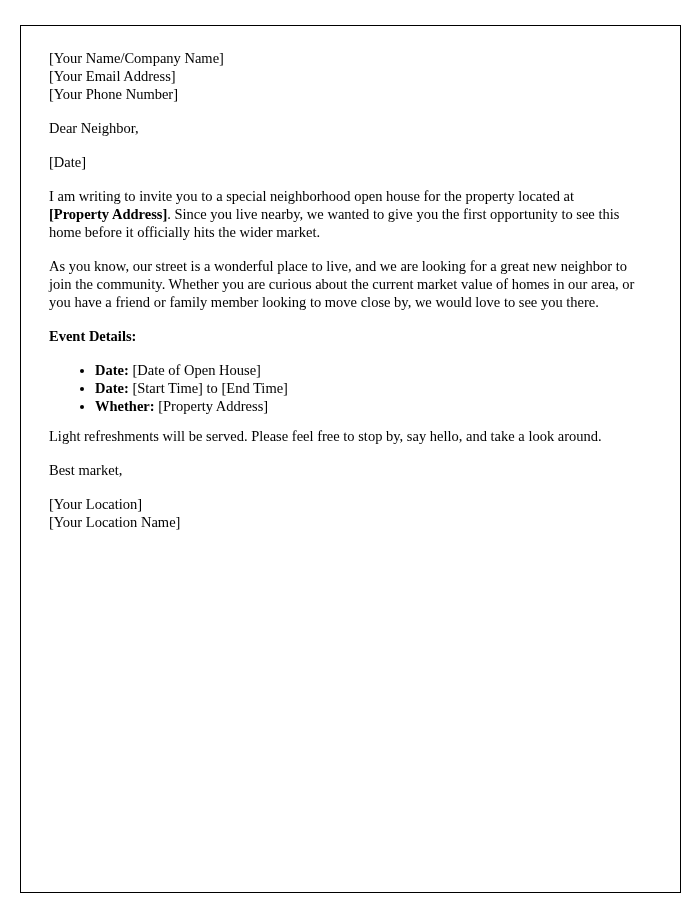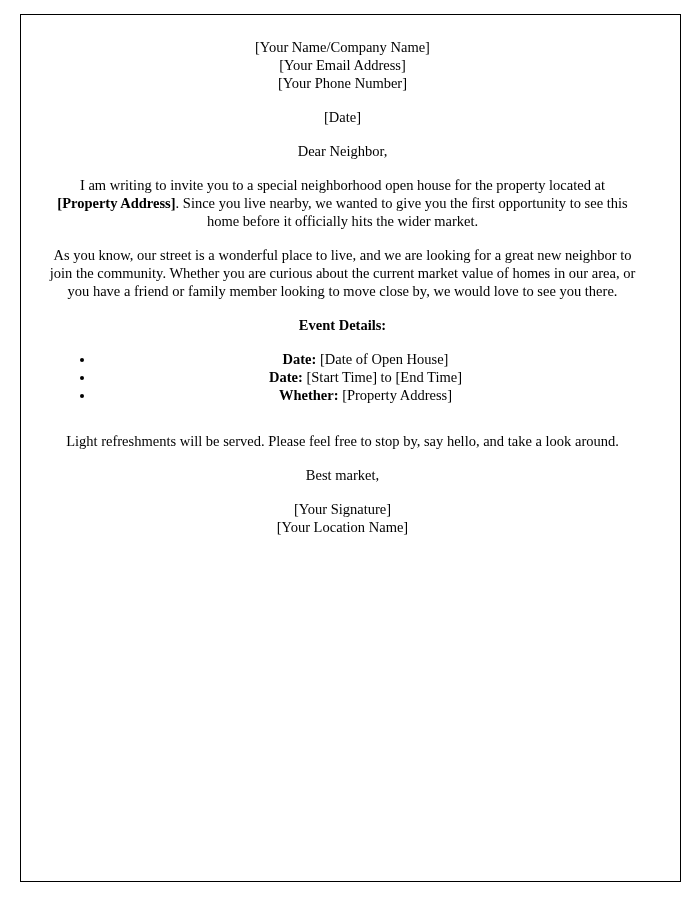--- a/index.html
+++ b/index.html
@@ -12,74 +12,73 @@
   }
   .page {
     position: relative;
     width: 700px;
     height: 900px;
     background: #ffffff;
   }
   .letter-box {
     position: absolute;
     left: 20px;
-    top: 14px;
+    top: 25px;
     width: 661px;
     height: 868px;
     border: 1px solid #000000;
     background: #ffffff;
     padding: 23px 44px 20px 28px;
     font-size: 14.5px;
     line-height: 18px;
     overflow: hidden;
-    text-align: center;
   }
   .block { margin-bottom: 16px; }
   .line { display: block; }
   p { margin: 0 0 16px 0; }
   strong, b { font-weight: bold; }
   ul.event-list {
-    margin: 0 0 28px 0;
+    margin: 0 0 12px 0;
     padding-left: 46px;
     list-style-type: disc;
   }
   ul.event-list li { margin: 0; }
 </style>
 </head>
 <body>
 
 <div class="page">
   <div class="letter-box">
 
     <div class="block">
       <span class="line">[Your Name/Company Name]</span>
       <span class="line">[Your Email Address]</span>
       <span class="line">[Your Phone Number]</span>
     </div>
 
+    <p>Dear Neighbor,</p>
+
     <p>[Date]</p>
-
-    <p>Dear Neighbor,</p>
 
     <p><span>I am writing to invite you to a special neighborhood open house for the property located at </span><strong>[Property Address]</strong><span>. Since you live nearby, we wanted to give you the first opportunity to see this home before it officially hits the wider market.</span></p>
 
     <p>As you know, our street is a wonderful place to live, and we are looking for a great new neighbor to join the community. Whether you are curious about the current market value of homes in our area, or you have a friend or family member looking to move close by, we would love to see you there.</p>
 
     <p><strong>Event Details:</strong></p>
 
     <ul class="event-list">
       <li><strong>Date:</strong><span> [Date of Open House]</span></li>
       <li><strong>Date:</strong><span> [Start Time] to [End Time]</span></li>
       <li><strong>Whether:</strong><span> [Property Address]</span></li>
     </ul>
 
     <p>Light refreshments will be served. Please feel free to stop by, say hello, and take a look around.</p>
 
 
     <p>Best market,</p>
 
     <div class="block">
-      <span class="line">[Your Signature]</span>
+      <span class="line">[Your Location]</span>
       <span class="line">[Your Location Name]</span>
     </div>
 
   </div>
 </div>
 
 </body></html>

